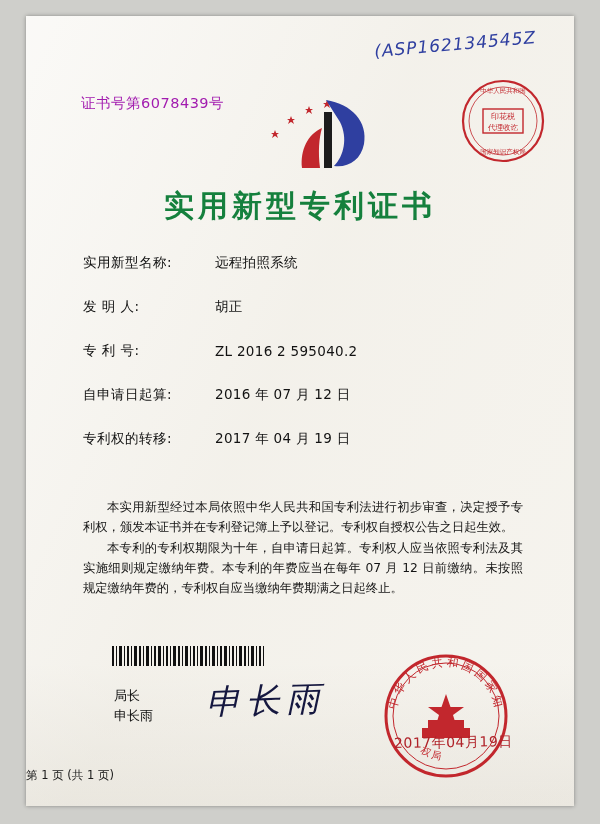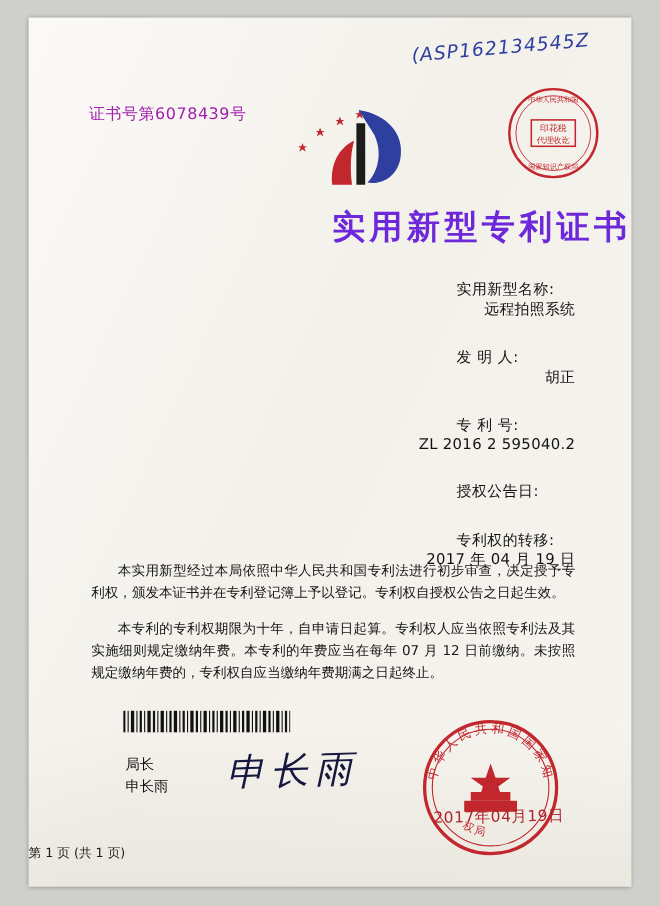--- a/index.html
+++ b/index.html
@@ -65,40 +65,39 @@
     left: 434px;
     top: 62px;
     width: 86px;
     height: 86px;
   }
   .title {
     position: absolute;
     left: 0;
     right: 0;
     top: 170px;
-    text-align: right;
+    text-align: center;
     font-family: "DejaVu Sans", sans-serif;
     font-size: 30px;
     font-weight: bold;
     letter-spacing: 4px;
-    color: #6d28d9;
+    color: #15803d;
   }
   .fields {
     position: absolute;
     left: 57px;
     top: 238px;
     width: 440px;
   }
   .field {
     display: flex;
-    align-items: flex-end;
+    align-items: center;
     margin-bottom: 26px;
     font-size: 13.5px;
     color: #121212;
-    flex-direction: column;
   }
   .field .lbl {
     width: 108px;
     flex: none;
     letter-spacing: 0.5px;
   }
   .field .val {
     letter-spacing: 0.3px;
     margin-left: 24px;
   }
@@ -106,21 +105,21 @@
     position: absolute;
     left: 57px;
     top: 482px;
     width: 440px;
     font-size: 12.3px;
     line-height: 1.62;
     color: #141414;
     text-align: justify;
   }
   .body-text p {
-    margin: 12px 0 1px 0;
+    margin: 0 0 1px 0;
     text-indent: 24px;
   }
   .barcode {
     position: absolute;
     left: 86px;
     top: 630px;
     width: 152px;
     height: 20px;
   }
   .sign-block {
@@ -214,21 +213,22 @@
     </div>
     <div class="field">
       <span class="lbl">发 明 人:</span>
       <span class="val">胡正</span>
     </div>
     <div class="field">
       <span class="lbl">专 利 号:</span>
       <span class="val">ZL 2016 2 595040.2</span>
     </div>
     <div class="field">
-      <span class="lbl">授权公告日:</span>
+      <span class="lbl">自申请日起算:</span>
+      <span class="val">2016 年 07 月 12 日</span>
     </div>
     <div class="field">
       <span class="lbl">专利权的转移:</span>
       <span class="val">2017 年 04 月 19 日</span>
     </div>
   </div>
 
   <div class="body-text">
     <p>本实用新型经过本局依照中华人民共和国专利法进行初步审查，决定授予专利权，颁发本证书并在专利登记簿上予以登记。专利权自授权公告之日起生效。</p>
     <p>本专利的专利权期限为十年，自申请日起算。专利权人应当依照专利法及其实施细则规定缴纳年费。本专利的年费应当在每年 07 月 12 日前缴纳。未按照规定缴纳年费的，专利权自应当缴纳年费期满之日起终止。</p>

